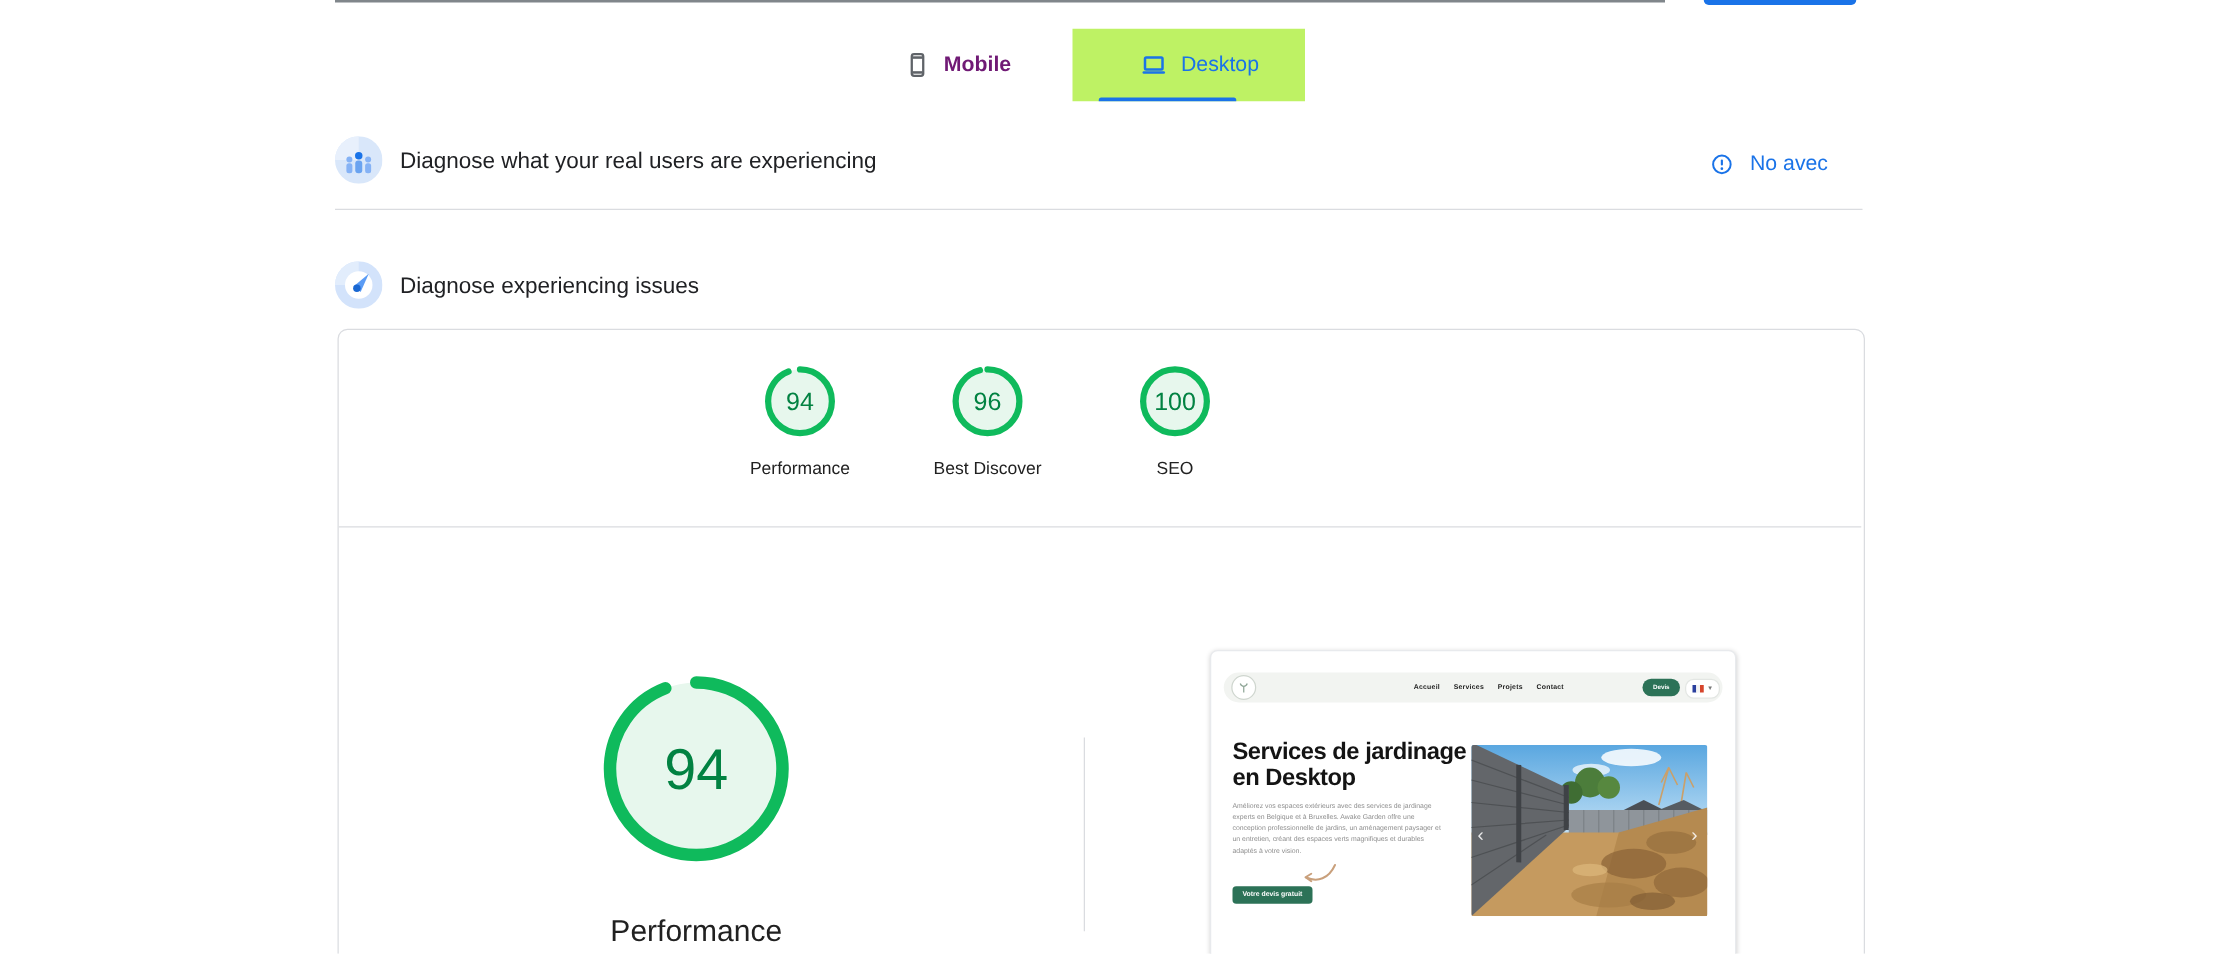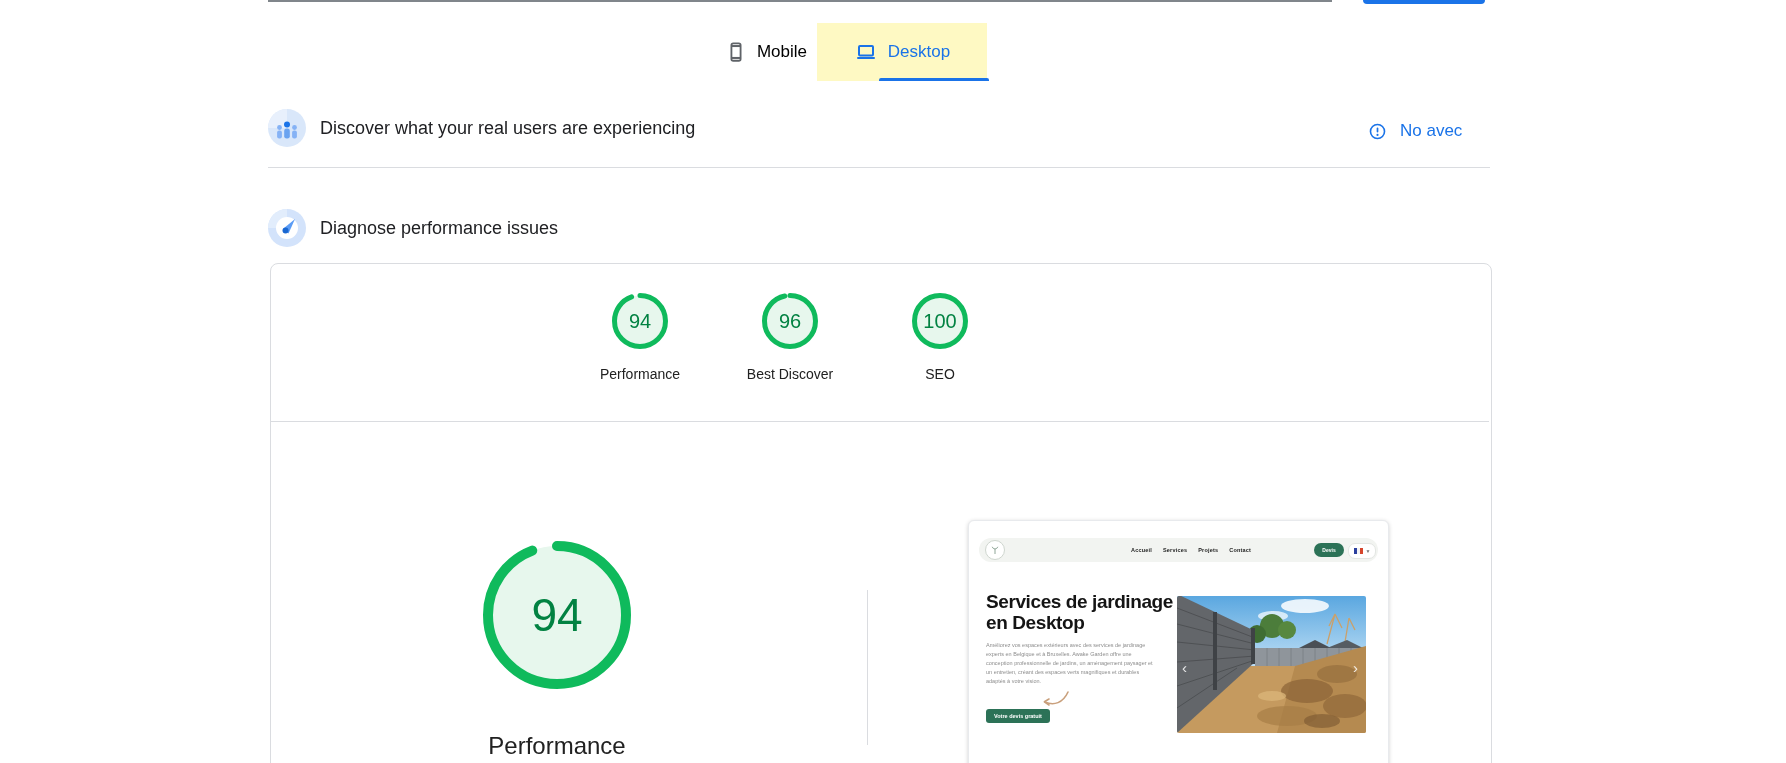--- a/index.html
+++ b/index.html
@@ -7,22 +7,22 @@
           font-family:"Liberation Sans","DejaVu Sans",sans-serif;color:#202124;}
 
   
   .url-underline{position:absolute;left:268px;top:0;width:1064px;height:2px;background:#80868b;}
   .analyze-btn-sliver{position:absolute;left:1363px;top:-17px;width:122px;height:21px;
                       border-radius:4px;background:#1a73e8;}
 
   
   .tab{position:absolute;top:23px;height:58px;display:flex;align-items:center;justify-content:center;
        gap:10px;font-size:17px;font-weight:500;cursor:pointer;}
-  .tab-mobile{left:692px;width:148px;color:#000000;}
-  .tab-desktop{left:817px;width:170px;color:#1a73e8;background:#fef9c3;}
+  .tab-mobile{left:692px;width:148px;color:#701a75;font-weight:bold;}
+  .tab-desktop{left:858px;width:170px;color:#1a73e8;background:#bef264;padding-left:16px;}
   .tab-underline{position:absolute;left:879px;top:78px;width:110px;height:3px;background:#1a73e8;border-radius:2px 2px 0 0;}
 
   
   .section-row{position:absolute;left:268px;height:40px;display:flex;align-items:center;gap:14px;}
   .row-field{top:108px;}
   .row-diagnose{top:208px;}
   .section-title{font-size:18px;color:#202124;}
   .row-icon{width:38px;height:38px;flex:0 0 38px;}
   .nodata{position:absolute;top:121px;left:1369px;display:flex;align-items:center;gap:14px;cursor:pointer;}
   .nodata-label{color:#1a73e8;font-size:17px;}
@@ -105,21 +105,21 @@
         <circle cx="19" cy="19" r="19" fill="#d9e7fa"></circle>
         <path d="M19 0 A19 19 0 0 0 0 19 L19 19 Z" fill="#e8f0fc"></path>
         <circle cx="11.5" cy="18.5" r="2.4" fill="#85b2f5"></circle>
         <rect x="9.1" y="21.6" width="4.8" height="8" rx="2" fill="#85b2f5"></rect>
         <circle cx="26.5" cy="18.5" r="2.4" fill="#85b2f5"></circle>
         <rect x="24.1" y="21.6" width="4.8" height="8" rx="2" fill="#85b2f5"></rect>
         <circle cx="19" cy="15.5" r="3" fill="#1a73e8"></circle>
         <rect x="16.2" y="19.4" width="5.6" height="10.2" rx="2.4" fill="#6aa3f0"></rect>
       </svg>
     </span>
-    <span class="section-title">Discover what your real users are experiencing</span>
+    <span class="section-title">Diagnose what your real users are experiencing</span>
   </div>
   <div class="nodata">
     <span>
       <svg class="icon-svg" width="17" height="17" viewBox="0 0 16 16">
         <circle cx="8" cy="8" r="6.6" fill="none" stroke="#1a73e8" stroke-width="1.5"></circle>
         <rect x="7.2" y="4.3" width="1.6" height="4.6" rx="0.8" fill="#1a73e8"></rect>
         <circle cx="8" cy="11.2" r="1" fill="#1a73e8"></circle>
       </svg>
     </span>
     <span class="nodata-label">No avec</span>
@@ -129,21 +129,21 @@
   <div class="section-row row-diagnose">
     <span class="row-icon">
       <svg class="icon-svg" width="38" height="38" viewBox="0 0 38 38">
         <circle cx="19" cy="19" r="19" fill="#d3e3fb"></circle>
         <path d="M19 0 A19 19 0 0 0 0 19 L19 19 Z" fill="#e2edfc"></path>
         <circle cx="19" cy="19" r="11" fill="#ffffff"></circle>
         <path d="M27 10 L15.5 19.5 L20.5 24.5 Z" fill="#5b9cf5"></path>
         <circle cx="17.5" cy="21.5" r="3" fill="#1967d2"></circle>
       </svg>
     </span>
-    <span class="section-title">Diagnose performance issues</span>
+    <span class="section-title">Diagnose experiencing issues</span>
   </div>
 
   <div class="report-card"></div>
   <div class="gauges-row" id="gauges-row">
       <div class="gauge-cell">
         <svg width="58" height="58" viewBox="0 0 58 58">
     <circle cx="29" cy="29" r="25.5" fill="#e7f7ed"></circle>
     <circle cx="29" cy="29" r="25.5" fill="none" stroke="#0fba5c" stroke-width="5" stroke-linecap="round" stroke-dasharray="150.60795181309467 160.22122533307945" transform="rotate(-90 29 29)"></circle>
     <text x="29" y="29" text-anchor="middle" dy="7" font-size="20" fill="#028242" font-family="'Liberation Sans',sans-serif">94</text>
         </svg>

